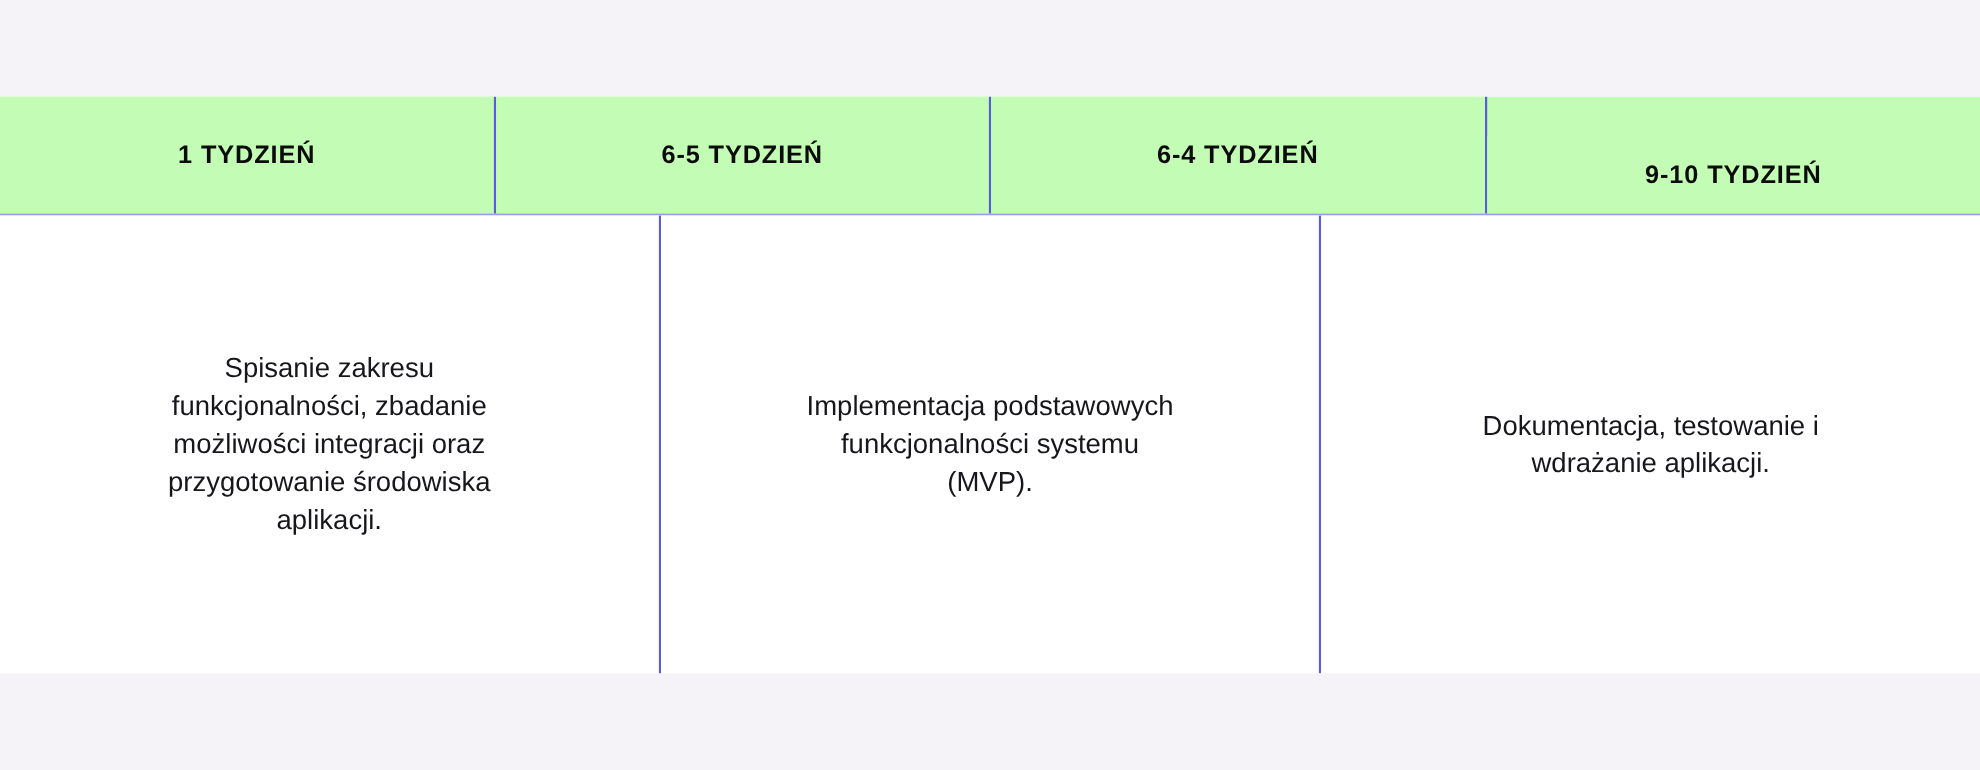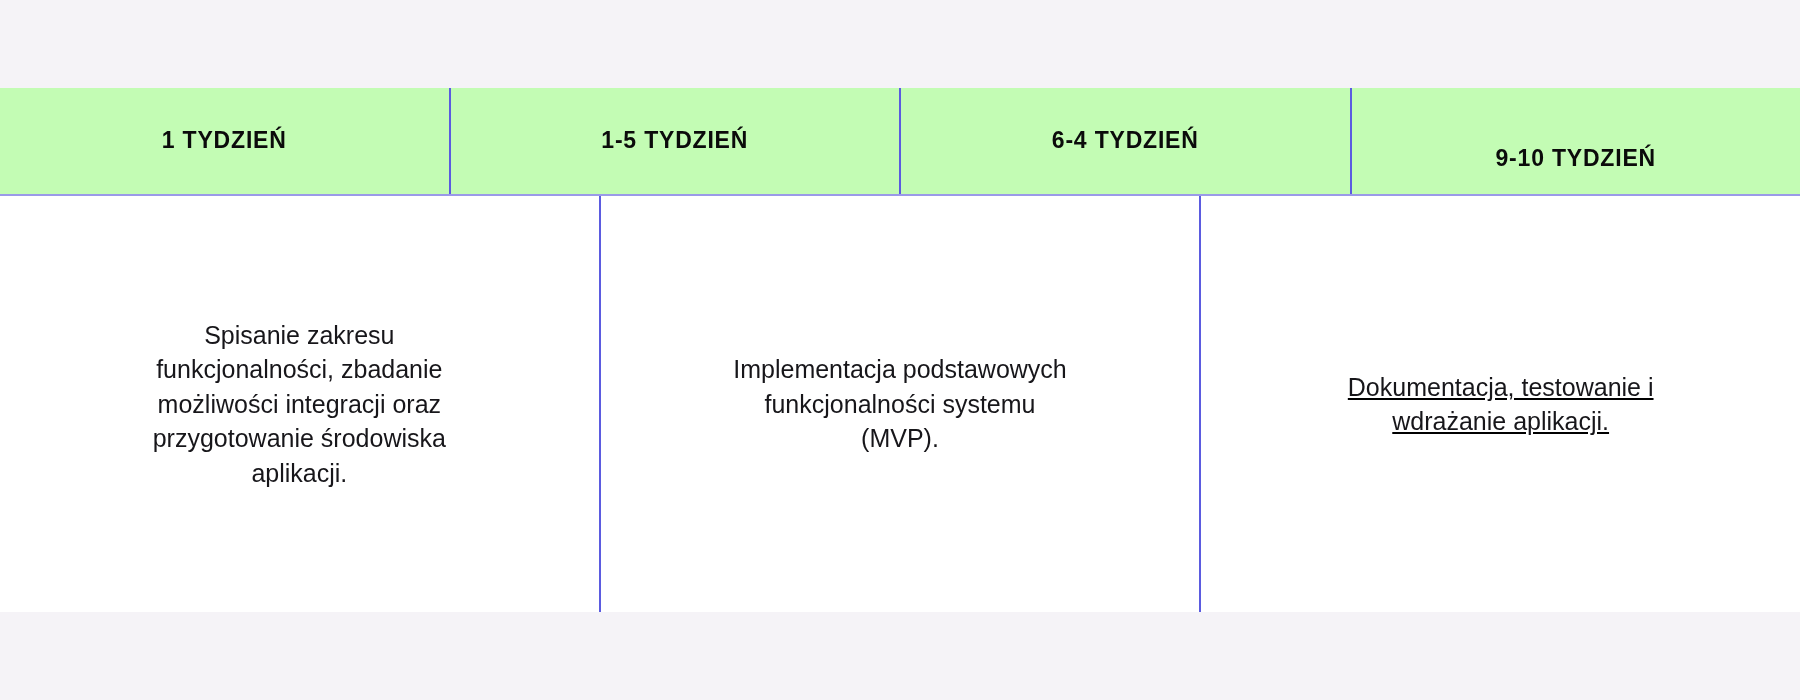--- a/index.html
+++ b/index.html
@@ -80,21 +80,20 @@
     display: flex;
     align-items: center;
     justify-content: center;
     border-right: 2px solid #5b5be0;
     box-sizing: border-box;
     padding: 10px 26px;
     background: #ffffff;
   }
   .body-cell:last-child {
     border-right: none;
-    text-decoration: underline;
   }
 
   .body-text {
     font-family: "Liberation Sans", sans-serif;
     font-size: 25px;
     font-weight: 400;
     line-height: 1.38;
     color: #17161a;
     text-align: center;
     max-width: 340px;
@@ -105,21 +104,21 @@
 
 <div class="page">
 
   <div class="timeline-table">
 
     <div class="header-row">
       <div class="header-cell">
         <span class="header-label">1 TYDZIEŃ</span>
       </div>
       <div class="header-cell">
-        <span class="header-label">1-5 TYDZIEŃ</span>
+        <span class="header-label">6-5 TYDZIEŃ</span>
       </div>
       <div class="header-cell">
         <span class="header-label">6-4 TYDZIEŃ</span>
       </div>
       <div class="header-cell">
         <span class="header-label">9-10 TYDZIEŃ</span>
       </div>
     </div>
 
     <div class="body-row">

